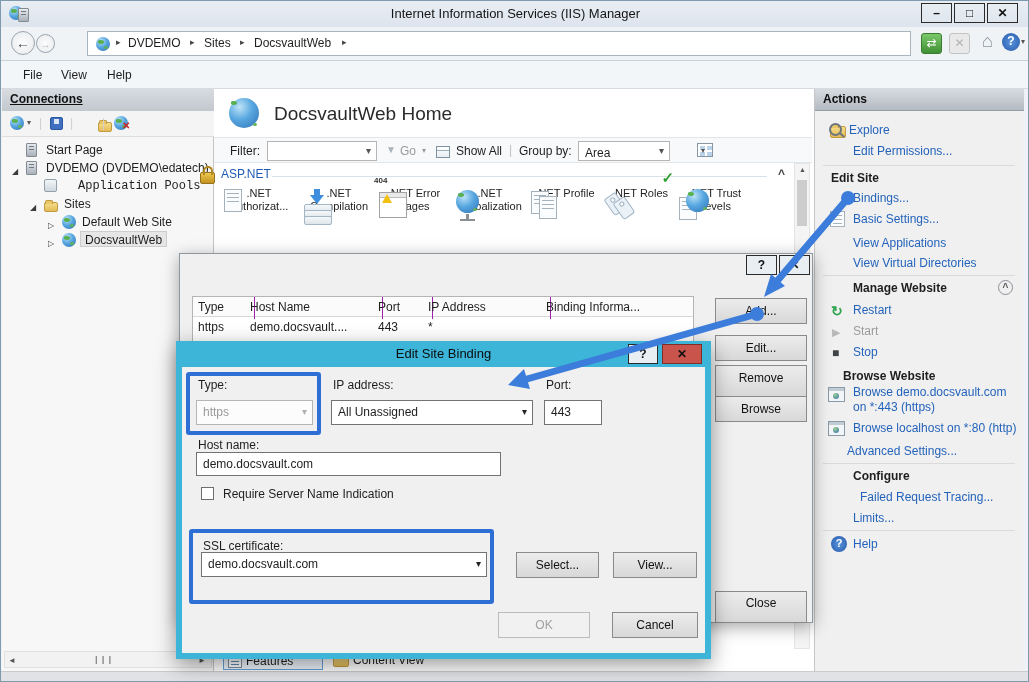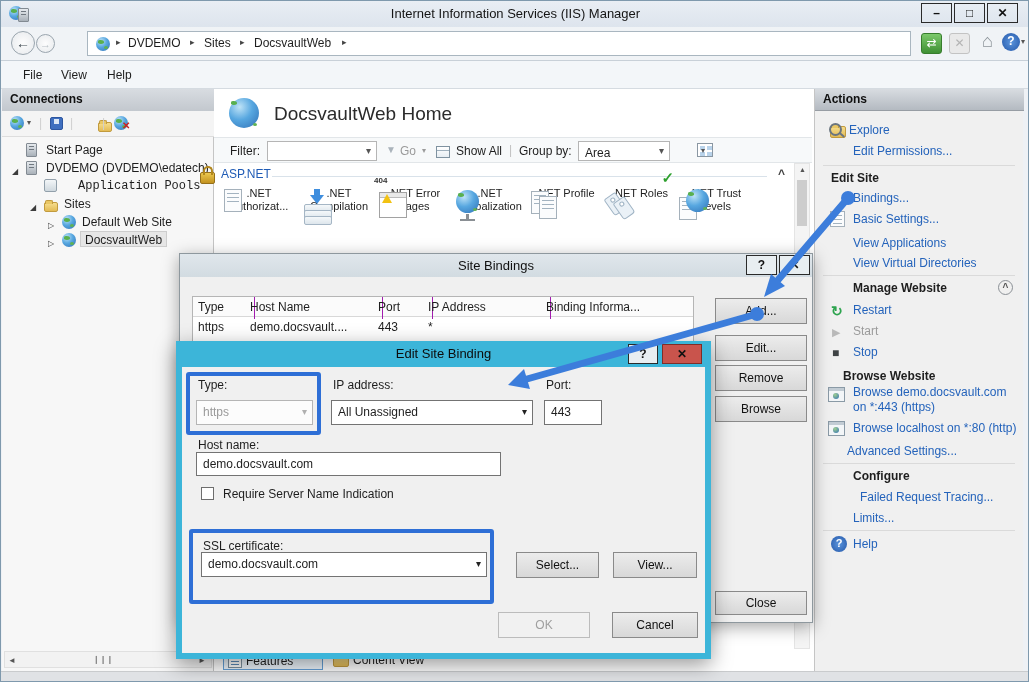--- a/index.html
+++ b/index.html
@@ -112,21 +112,21 @@
     <div class="abs" style="left:1020px;top:10px;font-size:8px;color:#555;">▾</div>
   </div>
 
   <div class="abs" style="left:0;top:60px;width:1029px;height:28px;background:#f3f6f9;border-bottom:1px solid #d5dbe1;">
     <span class="abs" style="left:22px;top:7px;">File</span>
     <span class="abs" style="left:60px;top:7px;">View</span>
     <span class="abs" style="left:106px;top:7px;">Help</span>
   </div>
 
   <div class="abs" style="left:1px;top:88px;width:212px;height:582px;background:#f7f7f7;border-right:1px solid #c5c5c5;">
-    <div class="abs hdrstrip" style="left:0;top:0;width:212px;height:38px;">Connections</div>
+    <div class="abs hdrstrip" style="left:0;top:0;width:212px;height:38px;text-decoration:underline;">Connections</div>
     <div class="abs" style="left:0;top:22px;width:212px;height:26px;border-bottom:1px solid #ddd;background:#f4f4f4;">
       <span class="abs" style="left:8px;top:5px;"><span class="globe"></span></span>
       <span class="abs" style="left:25px;top:7px;font-size:8px;color:#555;">▾</span>
       <span class="abs" style="left:37px;top:5px;color:#cfcfcf;">|</span>
       <span class="abs disk" style="left:48px;top:6px;"></span>
       <span class="abs" style="left:68px;top:5px;color:#cfcfcf;">|</span>
       <span class="abs folder" style="left:80px;top:8px;"></span>
       <span class="abs" style="left:100px;top:5px;color:#cfcfcf;">|</span>
       <span class="abs" style="left:112px;top:5px;"><span class="globe"></span><span class="abs" style="left:8px;top:4px;color:#c22;font-weight:bold;font-size:10px;">✕</span></span>
     </div>
@@ -329,23 +329,20 @@
     <div class="sepline" style="top:441px;"></div>
     <div class="actrow link" style="top:446px;">
       <span class="acticon" style="left:0;top:1px;width:16px;height:16px;border-radius:50%;background:radial-gradient(#5b95dd,#2457a8);color:#fff;font-weight:bold;text-align:center;line-height:15px;font-size:11px;">?</span>
       <span style="margin-left:22px;">Help</span>
     </div>
   </div>
 
   <div class="abs" style="left:0;top:670px;width:1029px;height:12px;background:#e0e2e5;border-top:1px solid #c9cbcd;"></div>
 
   <div class="abs" style="left:178px;top:252px;width:634px;height:370px;background:#f0f0f0;border:1px solid #8e989e;box-shadow:0 4px 16px rgba(0,0,0,.35);z-index:10;">
-    <div class="abs" style="left:0;top:0;width:632px;height:23px;background:linear-gradient(#e0e7ec,#d2dbe1);">
-      <div style="text-align:center;padding-top:4px;font-size:13px;color:#111;">Site Bindings</div>
-    </div>
     <div class="abs winbtn" style="left:566px;top:1px;width:31px;height:20px;background:#e8eef1;">?</div>
     <div class="abs winbtn" style="left:599px;top:1px;width:31px;height:20px;background:#e8eef1;">✕</div>
 
     <div class="abs" style="left:12px;top:42px;width:502px;height:250px;background:#fff;border:1px solid #b5b5b5;">
       <div class="abs" style="left:0;top:0;width:500px;height:20px;background:#fbfbfb;border-bottom:1px solid #d8d8d8;">
         <span class="cell" style="left:0;width:52px;">Type</span>
         <span class="cell" style="left:52px;width:128px;">Host Name</span>
         <span class="cell" style="left:180px;width:50px;">Port</span>
         <span class="cell" style="left:230px;width:118px;">IP Address</span>
         <span class="cell" style="left:348px;width:152px;border-right:none;">Binding Informa...</span>
@@ -354,23 +351,23 @@
         <span class="cell" style="left:0;width:52px;border-right:none;">https</span>
         <span class="cell" style="left:52px;width:128px;border-right:none;">demo.docsvault....</span>
         <span class="cell" style="left:180px;width:50px;border-right:none;">443</span>
         <span class="cell" style="left:230px;width:118px;border-right:none;">*</span>
         <span class="cell" style="left:348px;width:152px;border-right:none;"></span>
       </div>
     </div>
 
     <div class="abs btn" style="left:535px;top:44px;width:92px;height:26px;line-height:24px;">Add...</div>
     <div class="abs btn" style="left:535px;top:81px;width:92px;height:26px;line-height:24px;">Edit...</div>
-    <div class="abs btn" style="left:535px;top:111px;width:92px;height:26px;line-height:24px;">Remove</div>
+    <div class="abs btn" style="left:535px;top:111px;width:92px;height:32px;line-height:24px;">Remove</div>
     <div class="abs btn" style="left:535px;top:142px;width:92px;height:26px;line-height:24px;">Browse</div>
-    <div class="abs btn" style="left:535px;top:337px;width:92px;height:24px;line-height:22px;">Close</div>
+    <div class="abs btn" style="left:535px;top:337px;width:92px;height:32px;line-height:22px;">Close</div>
   </div>
 
   <div class="abs" style="left:175px;top:340px;width:535px;height:318px;background:#3cb5d9;box-shadow:0 6px 20px rgba(0,0,0,.4);z-index:20;">
     <div class="abs" style="left:0;top:0;width:535px;height:26px;">
       <div style="text-align:center;padding-top:5px;font-size:13px;color:#0c0c0c;">Edit Site Binding</div>
     </div>
     <div class="abs winbtn" style="left:452px;top:3px;width:30px;height:20px;background:#e8eef1;">?</div>
     <div class="abs winbtn" style="left:486px;top:3px;width:40px;height:20px;background:#c9544c;border-color:#7e2d28;">✕</div>
 
     <div class="abs" style="left:6px;top:26px;width:523px;height:286px;background:#f0f0f0;"></div>

